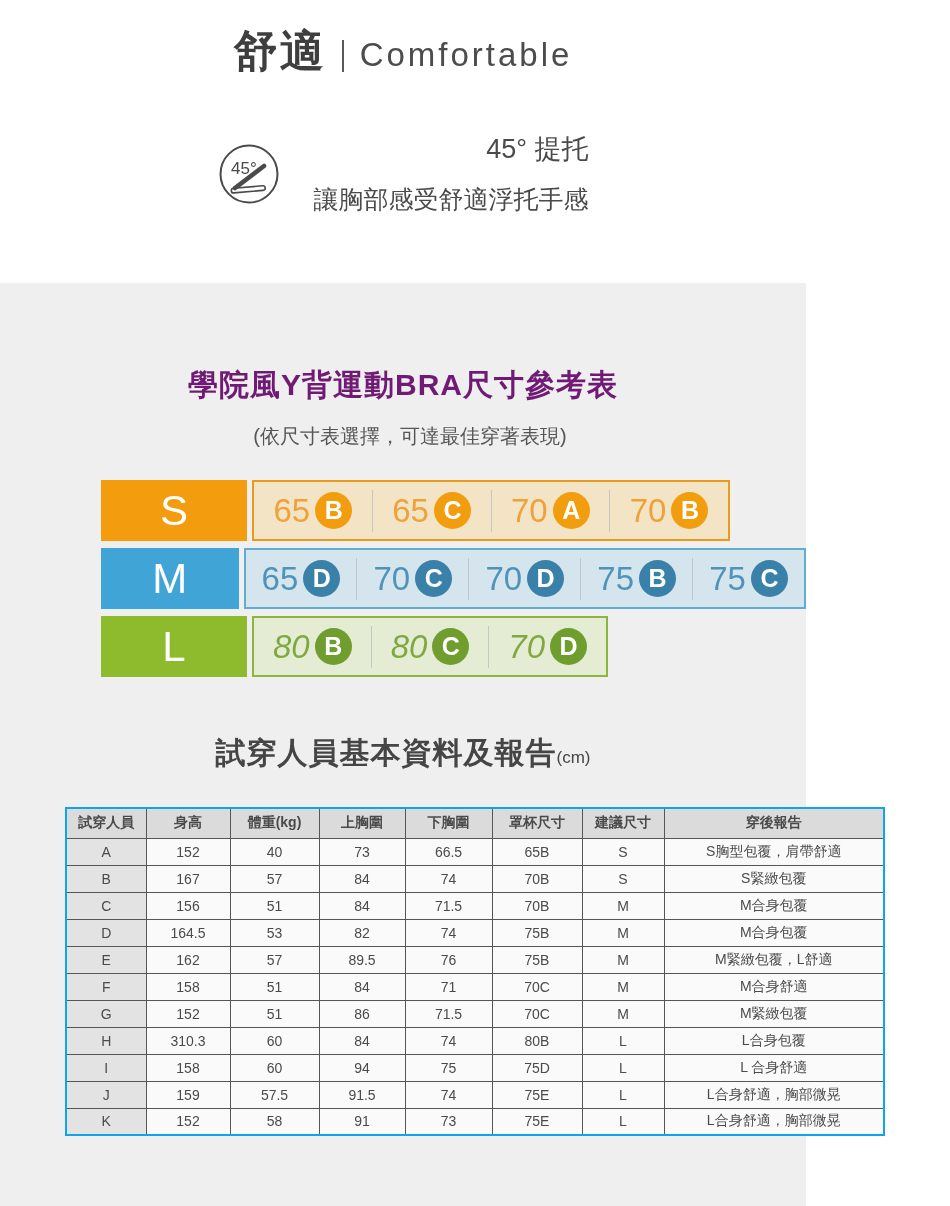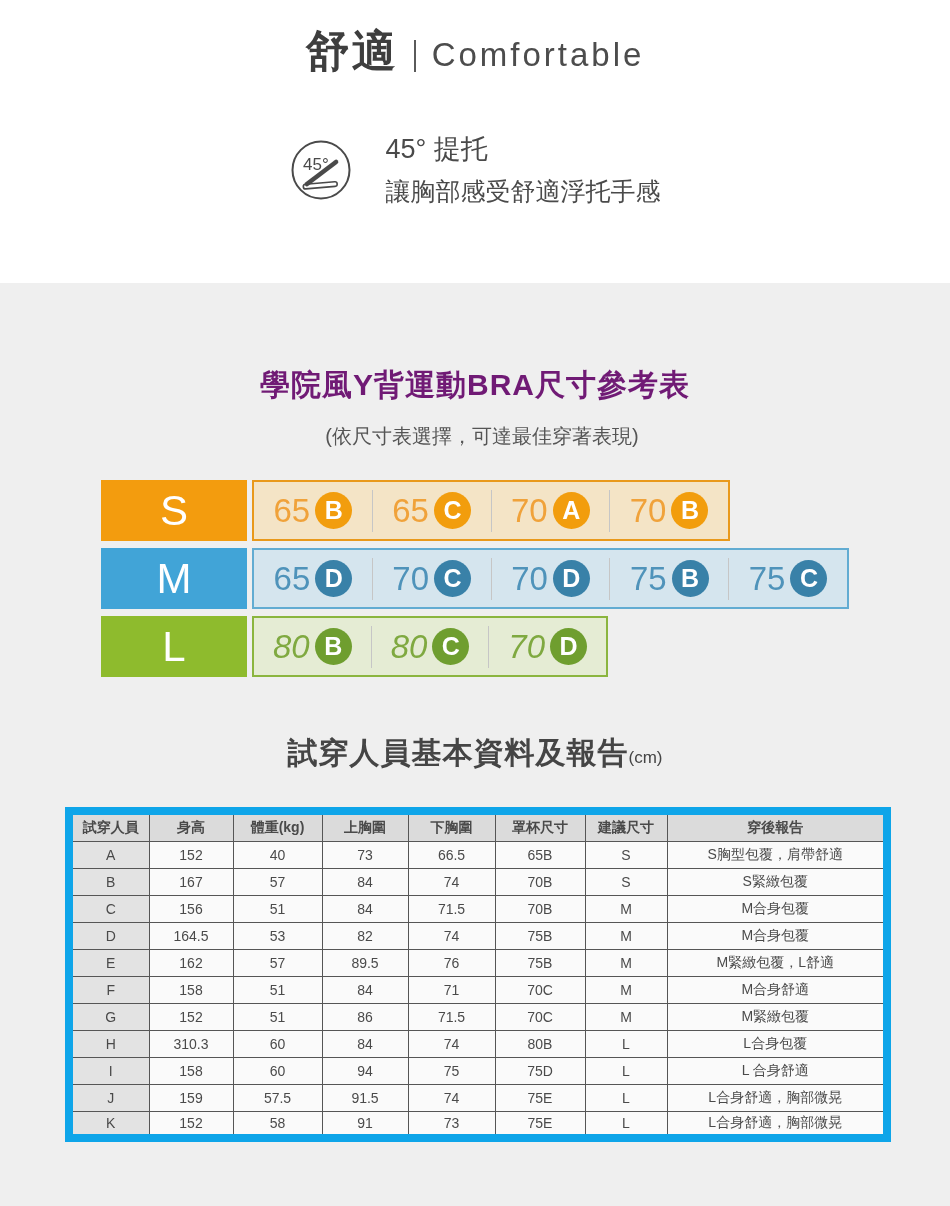--- a/index.html
+++ b/index.html
@@ -1,31 +1,31 @@
 <!DOCTYPE html>
 <html><head>
 <meta charset="utf-8">
 <style>
   * { margin:0; padding:0; box-sizing:border-box; }
   body {
     width:950px; height:1206px; margin:0 auto;
     font-family:"Liberation Sans","DejaVu Sans",sans-serif;
     background:#ffffff; color:#4a4a4a; overflow:hidden;
   }
-  .page { width:950px; height:1206px; display:flex; flex-direction:column; }
+  .page { width:806px; height:1206px; display:flex; flex-direction:column; }
 
   
   .top-section { height:283px; background:#ffffff; }
   .brand-title { display:flex; align-items:center; justify-content:center; padding-top:22px; }
   .brand-zh { font-size:44px; font-weight:700; color:#3e3e3e; letter-spacing:2px; }
   .brand-sep { width:2px; height:32px; background:#5a5a5a; margin:0 16px; margin-top:8px; }
   .brand-en { font-size:33px; font-weight:400; color:#4c4c4c; letter-spacing:3px; margin-top:6px; }
   .feature { display:flex; align-items:center; justify-content:center; margin-top:50px; gap:34px; }
   .feature-icon { width:62px; height:62px; flex:0 0 auto; }
-  .feature-text { display:flex; flex-direction:column; gap:8px; }
+  .feature-text { display:flex; flex-direction:column; gap:16px;text-align:right; }
   .feature-title { font-size:27px; color:#4a4a4a; }
   .feature-desc { font-size:25px; color:#4a4a4a; }
 
   
   .main-section { flex:1; background:#efefef; padding-top:70px; }
   .section-title { text-align:center; font-size:30px; font-weight:700; color:#701a75; letter-spacing:1px;margin-top:12px; }
   .section-subtitle { text-align:center; font-size:20px; color:#555555; margin-top:17px;margin-left:14px; }
 
   
   .size-chart { margin-left:101px; margin-top:30px; }
@@ -58,21 +58,21 @@
   .row-l .size-box { width:356px; background:#e5ecd4; border-color:#8bb53f; }
   .row-l .size-num { color:#7fa940;font-style:italic; }
   .row-l .size-cup { background:#6f9e2f; }
 
   
   .table-title { text-align:center; font-size:30px; font-weight:700; color:#454545; margin-top:56px; letter-spacing:1px; }
   .table-title .unit { font-size:17px; font-weight:400; letter-spacing:0; }
   table.testers {
     margin-left:65px; margin-top:33px; width:818px;
     border-collapse:collapse; table-layout:fixed;
-    border:8px solid #0ea5e9;
+    border:2px solid #0ea5e9;
   }
   table.testers th, table.testers td {
     border:1px solid #565656; text-align:center; vertical-align:middle;
     font-size:14px; color:#4a4a4a; overflow:hidden; white-space:nowrap;
   }
   table.testers th { height:30px; background:#dbdbdb; font-weight:700; }
   table.testers td { height:27px; background:#fafafa; font-weight:400; }
   table.testers td.tester-id { background:#e3e3e3; }
 </style>
 </head>

